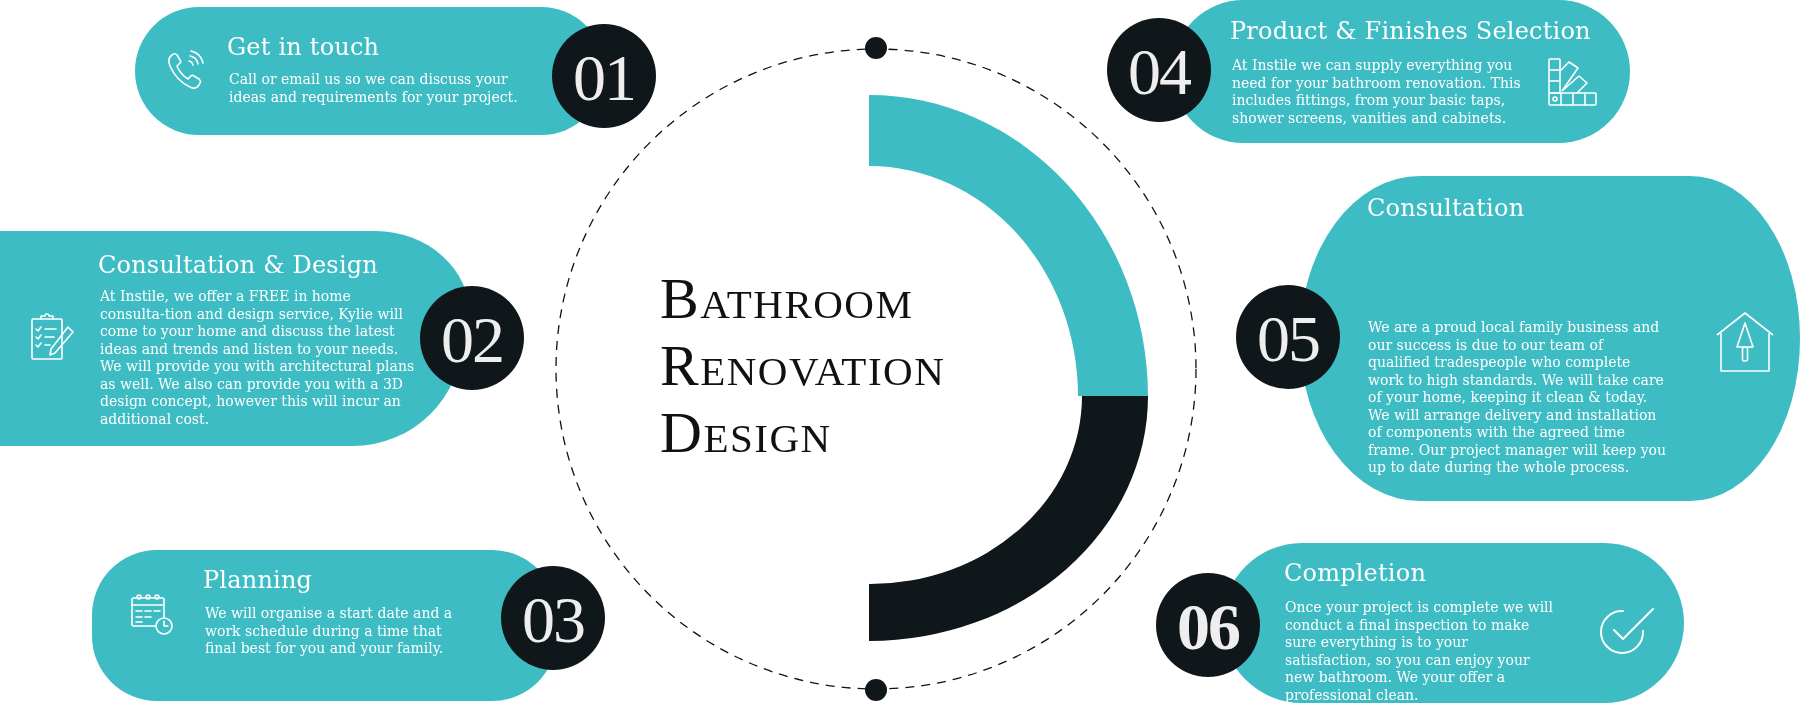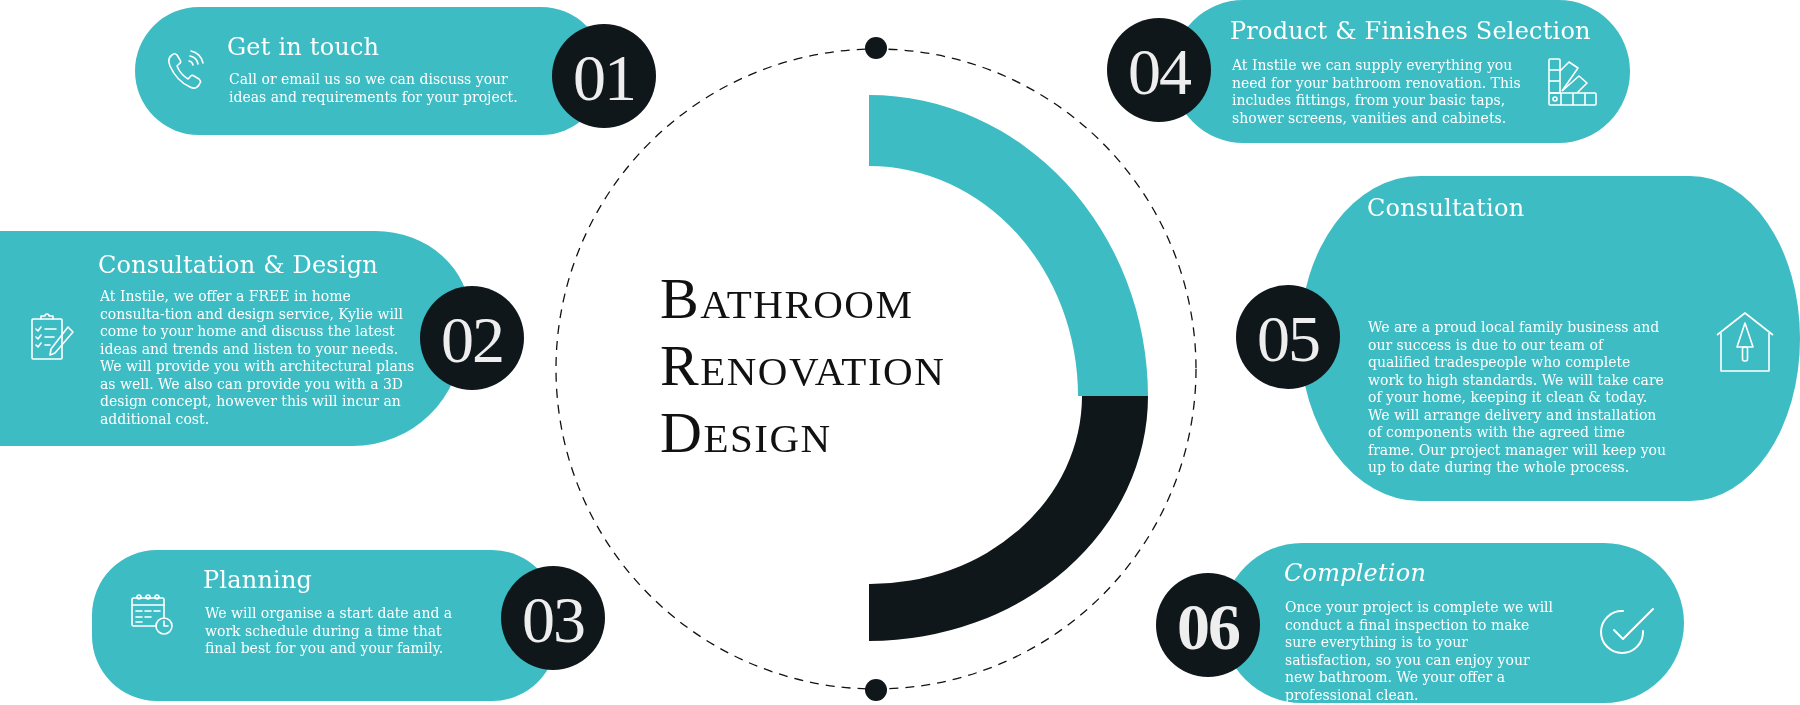--- a/index.html
+++ b/index.html
@@ -120,21 +120,21 @@
     <path d="M6 22 V60 H54 V22"></path>
     <path d="M30 12 L22 36 H38 Z"></path>
     <rect x="27.5" y="36" width="5" height="14" rx="2"></rect>
   </svg>
 </div>
 <div class="num" style="left:1236px;top:285px;">
     <span>05</span>
   </div>
 
 <div class="card" style="left:1222px;top:543px;width:462px;height:160px;border-radius:80px;">
-  <div class="card-title" style="left:62px;top:16px;font-style:italic;">Completion</div>
+  <div class="card-title" style="left:62px;top:16px;">Completion</div>
   <div class="card-text" style="left:63px;top:56px;width:270px;">Once your project is complete we will conduct a final inspection to make sure everything is to your satisfaction, so you can enjoy your new bathroom. We your offer a professional clean.</div>
   <svg class="icon" style="left:373px;top:58px;" width="66" height="56" viewBox="0 0 66 56" fill="none" stroke="#fff" stroke-width="2" stroke-linecap="round" stroke-linejoin="round">
     <path d="M28 10 A21 21 0 1 0 48 30"></path>
     <path d="M19 29 L28 38 L58 8"></path>
   </svg>
 </div>
 <div class="num" style="left:1156px;top:573px;font-weight:bold;">
     <span>06</span>
   </div>
 

